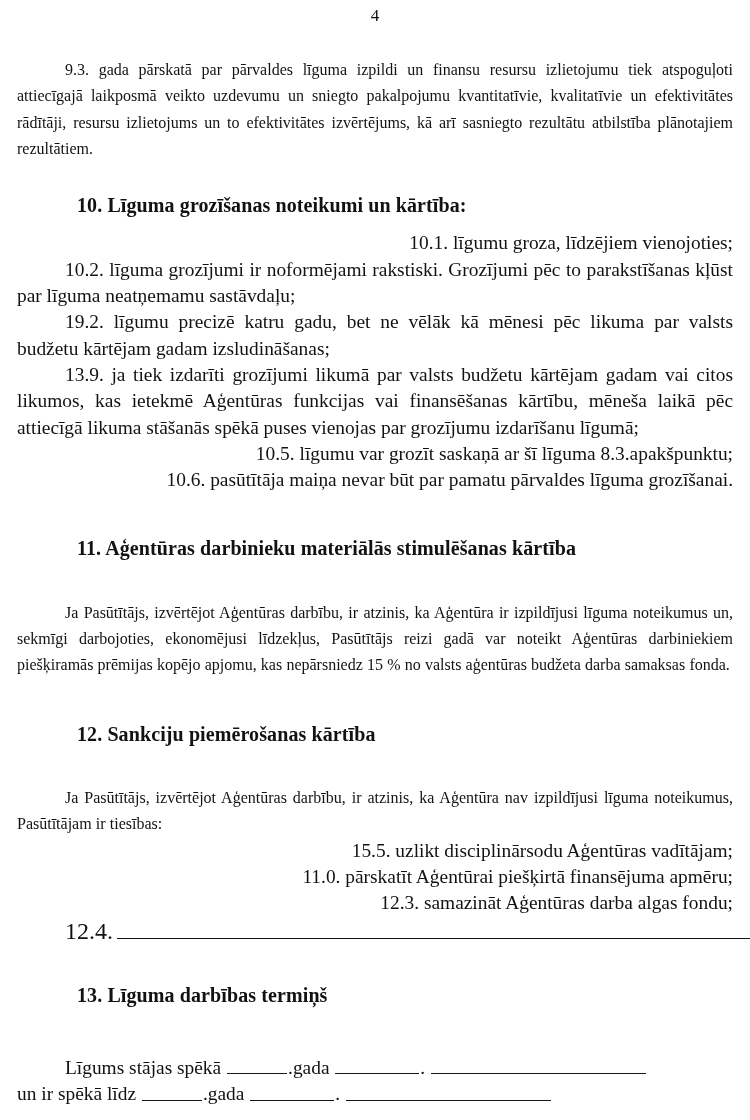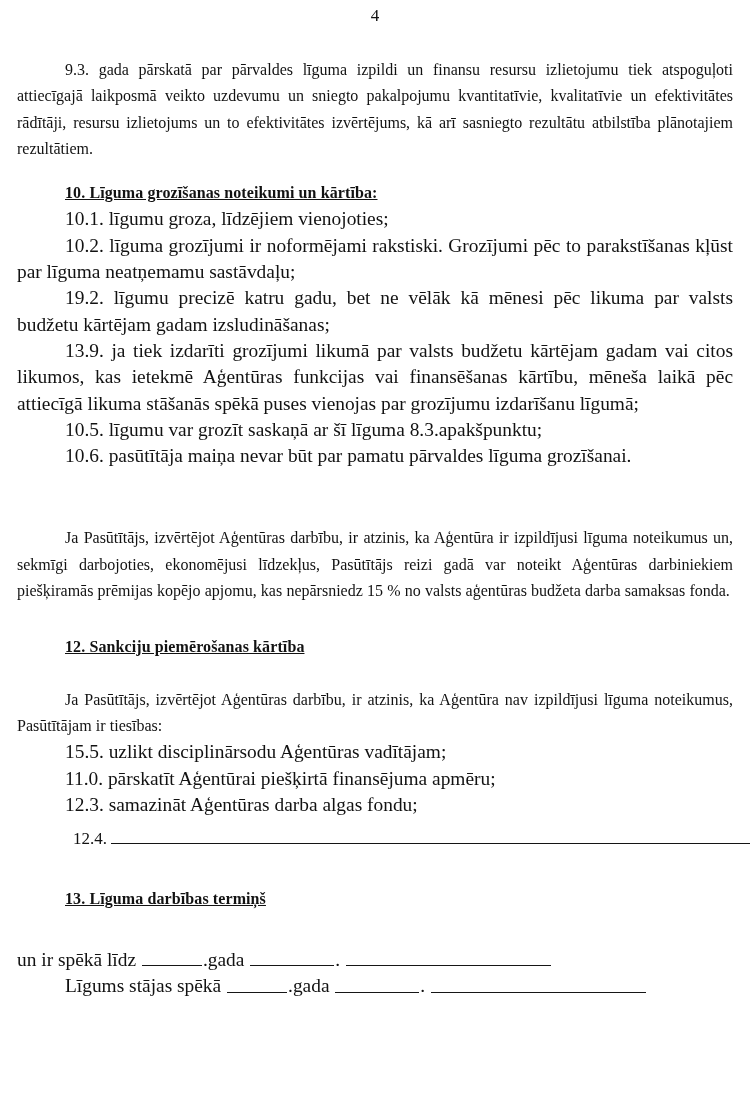--- a/index.html
+++ b/index.html
@@ -50,54 +50,53 @@
   }
 
   
   .clause {
     font-size: 19.4px;
     line-height: 26.3px;
     text-align: justify;
     text-indent: 48px;
     margin: 0;
   }
-  .clause.short { text-align: left; }
+  .clause.short { text-align: right; }
 
   .heading {
-    font-size: 16px;
+    font-size: 20px;
     line-height: 26.3px;
     font-weight: bold;
-    margin: 0;
+    margin: 12px;
     text-indent: 48px;
     letter-spacing: 0.1px;
-    text-decoration: underline;
   }
   .gap-18 { height: 18px; }
   .gap-26 { height: 26px; }
   .gap-30 { height: 30px; }
   .gap-34 { height: 34px; }
 
   
   .blank {
     display: inline-block;
     border-bottom: 1.6px solid #161616;
     vertical-align: baseline;
     height: 0.95em;
     margin: 0 1px;
   }
   .blank-sm   { width: 60px; }
   .blank-md   { width: 84px; }
   .blank-lg   { width: 215px; }
   .blank-lg2  { width: 205px; }
 
   .line-124 {
-    font-size: 17px;
+    font-size: 24px;
     line-height: 26.3px;
     text-indent: 48px;
-    margin: 8px;
+    margin: 0;
     white-space: nowrap;
   }
   .blank-124 {
     display: inline-block;
     border-bottom: 1.9px solid #141414;
     height: 0.9em;
     width: 645px;
     vertical-align: baseline;
     margin-left: 4px;
   }
@@ -132,20 +131,21 @@
   <p class="clause">19.2. līgumu precizē katru gadu, bet ne vēlāk kā mēnesi pēc likuma par valsts budžetu kārtējam gadam izsludināšanas;</p>
 
   <p class="clause">13.9. ja tiek izdarīti grozījumi likumā par valsts budžetu kārtējam gadam vai citos likumos, kas ietekmē Aģentūras funkcijas vai finansēšanas kārtību, mēneša laikā pēc attiecīgā likuma stāšanās spēkā puses vienojas par grozījumu izdarīšanu līgumā;</p>
 
   <p class="clause short">10.5. līgumu var grozīt saskaņā ar šī līguma 8.3.apakšpunktu;</p>
 
   <p class="clause short">10.6. pasūtītāja maiņa nevar būt par pamatu pārvaldes līguma grozīšanai.</p>
 
   <div class="gap-30"></div>
 
+  <p class="heading">11. Aģentūras darbinieku materiālās stimulēšanas kārtība</p>
 
   <div class="gap-26"></div>
 
   <p class="para">Ja Pasūtītājs, izvērtējot Aģentūras darbību, ir atzinis, ka Aģentūra ir izpildījusi līguma noteikumus un, sekmīgi darbojoties, ekonomējusi līdzekļus, Pasūtītājs reizi gadā var noteikt Aģentūras darbiniekiem piešķiramās prēmijas kopējo apjomu, kas nepārsniedz 15 % no valsts aģentūras budžeta darba samaksas fonda.</p>
 
   <div class="gap-30"></div>
 
   <p class="heading">12. Sankciju piemērošanas kārtība</p>
 
   <div class="gap-26"></div>
@@ -159,27 +159,27 @@
   <p class="clause short">12.3. samazināt Aģentūras darba algas fondu;</p>
 
   <p class="line-124"><span>12.4.</span><span class="blank-124"></span></p>
 
   <div class="gap-26"></div>
 
   <p class="heading">13. Līguma darbības termiņš</p>
 
   <div class="gap-34"></div>
 
+  <p class="s13line first">
+    <span>Līgums stājas spēkā</span>
+    <span class="blank blank-sm"></span><span>.gada</span>
+    <span class="blank blank-md"></span><span>.</span>
+    <span class="blank blank-lg"></span>
+  </p>
+
   <p class="s13line">
     <span>un ir spēkā līdz</span>
     <span class="blank blank-sm"></span><span>.gada</span>
     <span class="blank blank-md"></span><span>.</span>
     <span class="blank blank-lg2"></span>
   </p>
 
-  <p class="s13line first">
-    <span>Līgums stājas spēkā</span>
-    <span class="blank blank-sm"></span><span>.gada</span>
-    <span class="blank blank-md"></span><span>.</span>
-    <span class="blank blank-lg"></span>
-  </p>
-
 </div>
 
 </body></html>

